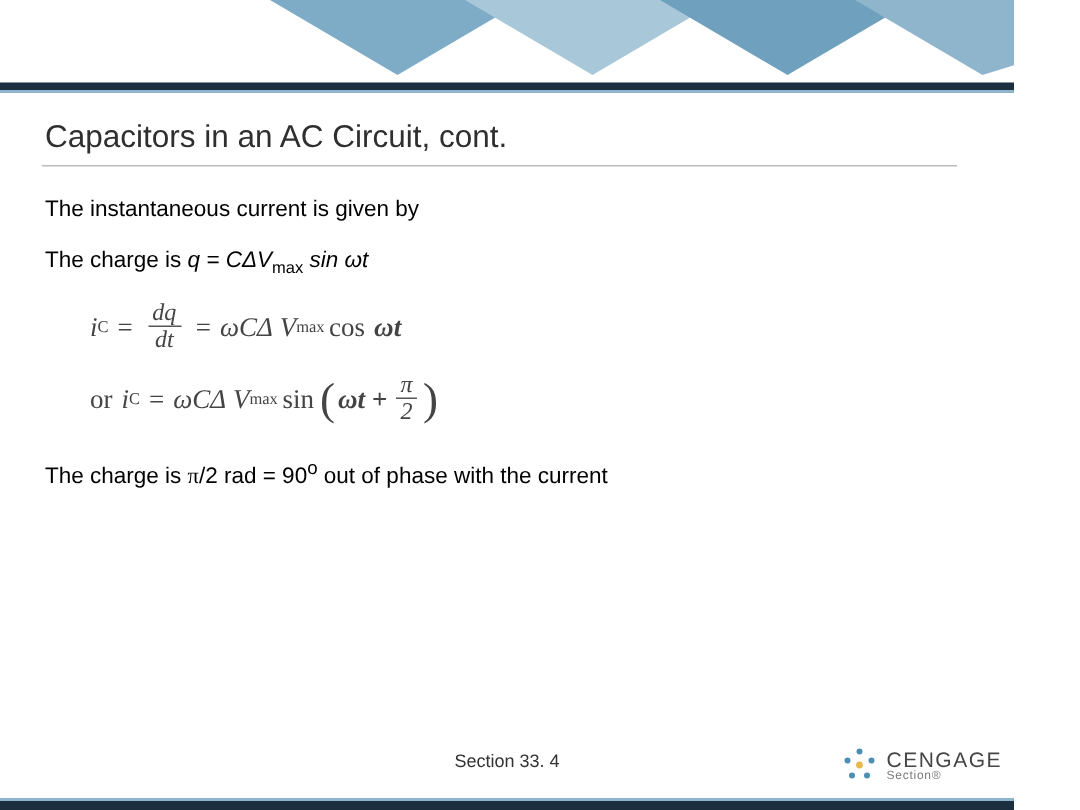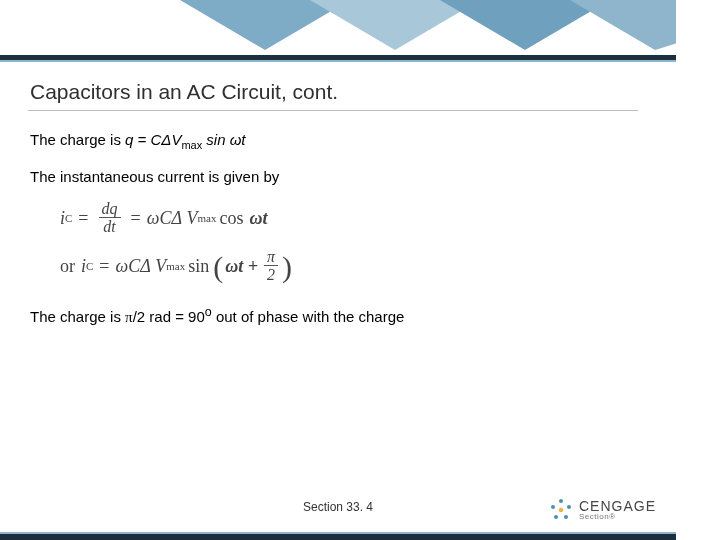--- a/index.html
+++ b/index.html
@@ -25,21 +25,21 @@
   .eqblock .row { display: flex; align-items: center; margin-bottom: 10px; }
   .frac { display: inline-flex; flex-direction: column; align-items: center; margin: 0 4px; font-size: 16px; }
   .frac .num { border-bottom: 1px solid #555; padding: 0 3px; line-height: 1; }
   .frac .den { padding: 0 3px; line-height: 1.1; }
   .sub { font-size: 11px; vertical-align: sub; font-style: normal; }
   .up  { font-style: normal; }
   .bigparen { font-size: 30px; font-style: normal; position: relative; top: 1px; }
 
   .section { position: absolute; bottom: 26px; left: 50%; transform: translateX(-50%); font-size: 12px; color: #333; }
 
-  .logo { position: absolute; bottom: 18px; right: 20px; display: flex; align-items: center; gap: 6px; }
+  .logo { position: absolute; bottom: 18px; right: 8px; display: flex; align-items: center; gap: 6px; }
   .logo .txt { display: flex; flex-direction: column; line-height: 1; }
   .logo .brand { font-size: 14px; letter-spacing: 1px; color: #464646; font-weight: 400; }
   .logo .tag   { font-size: 8px;  letter-spacing: 0.5px; color: #7a7a7a; }
 </style>
 </head>
 <body>
 
 <div class="slide">
 
   <div class="hdr">
@@ -53,28 +53,28 @@
     </div>
   </div>
   <div class="hdr-dark"></div>
   <div class="hdr-light"></div>
 
   <h1 class="title">Capacitors in an AC Circuit, cont.</h1>
   <div class="title-rule"></div>
 
   <div class="body">
 
+    <p>The instantaneous current is given by</p>
+
     <p>
       <span>The charge is </span>
       <i>
         <span>q = CΔV</span><span class="sub">max</span><span> sin ωt</span>
       </i>
     </p>
-
-    <p>The instantaneous current is given by</p>
 
     <div class="eqblock">
       <div class="row">
         <span>i</span><span class="sub">C</span>
         <span class="up" style="margin:0 6px;">=</span>
         <span class="frac">
           <span class="num">dq</span>
           <span class="den">dt</span>
         </span>
         <span class="up" style="margin:0 6px;">=</span>
@@ -94,21 +94,21 @@
         <span style="margin:0 2px;font-weight:bold;">ωt +</span>
         <span class="frac">
           <span class="num">π</span>
           <span class="den">2</span>
         </span>
         <span class="bigparen">)</span>
       </div>
     </div>
 
     <p>
-      <span>The charge is </span><span style="font-family:'Times New Roman',serif;">π</span><span>/2 rad = 90</span><sup>o</sup><span> out of phase with the charge</span>
+      <span>The charge is </span><span style="font-family:'Times New Roman',serif;">π</span><span>/2 rad = 90</span><sup>o</sup><span> out of phase with the current</span>
     </p>
   </div>
 
   <div class="section">Section  33. 4</div>
 
   <div class="logo">
     <svg width="24" height="24" viewBox="0 0 24 24">
       <g fill="#4b8fb5">
         <circle cx="12" cy="3" r="2"></circle>
         <circle cx="20" cy="9" r="2"></circle>

